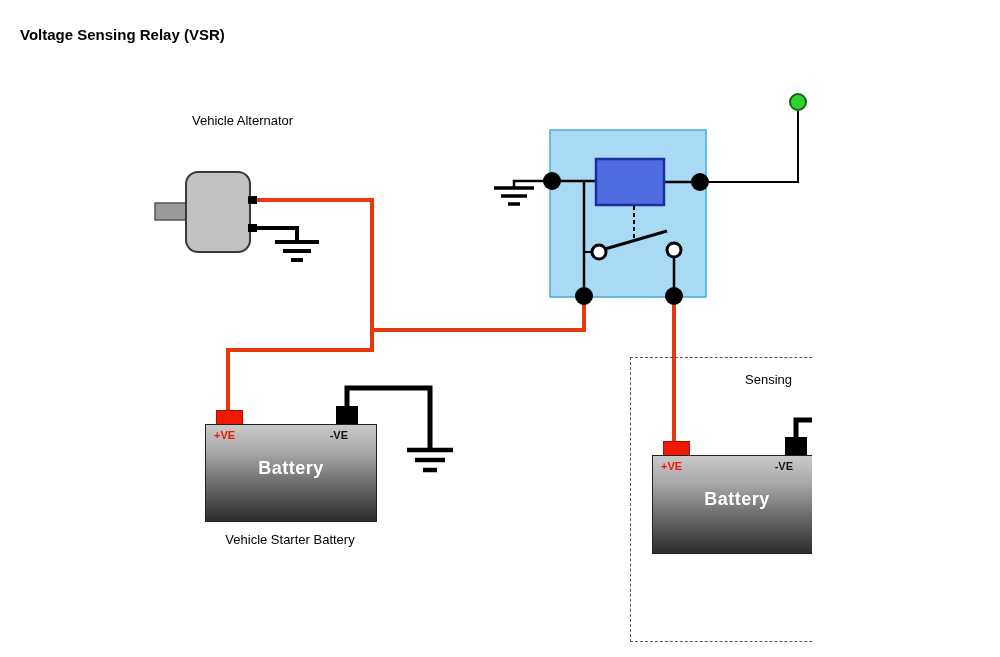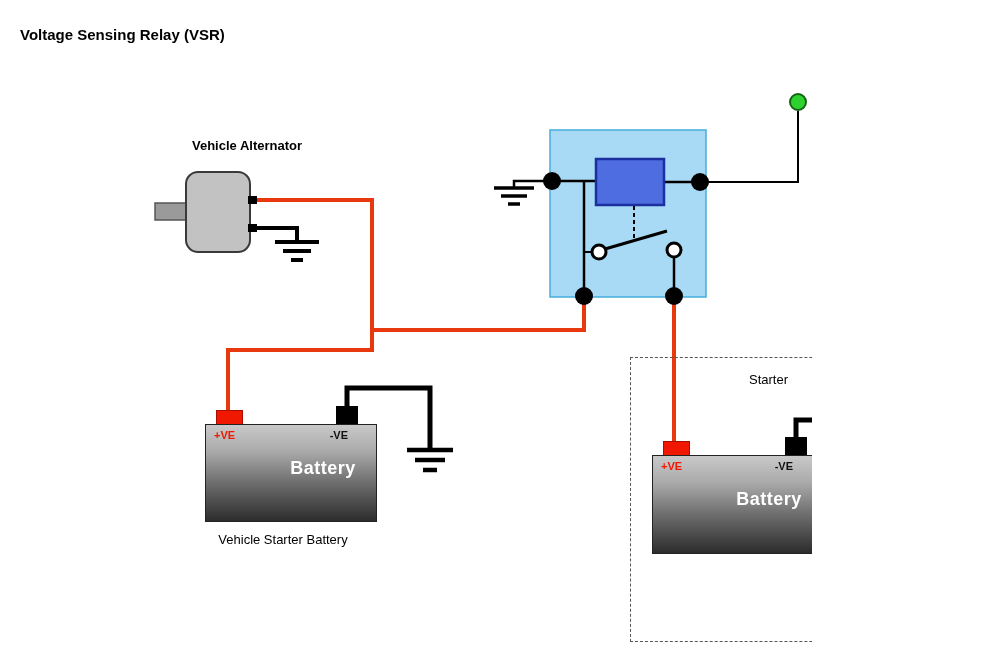--- a/index.html
+++ b/index.html
@@ -2,42 +2,42 @@
 <html><head>
 <meta charset="utf-8">
 <style>
   html,body{margin:0;padding:0;background:#fff;}
   .stage{position:relative;width:812px;height:657px;background:#fff;overflow:hidden;
          font-family:"Liberation Sans",sans-serif;color:#000;}
   .stage svg{position:absolute;left:0;top:0;}
   .abs{position:absolute;}
   .title{left:20px;top:26px;font-size:15px;font-weight:bold;}
   .lbl{font-size:13px;line-height:1.35;}
-  .lbl-alternator{left:192px;top:137px;font-weight:bold;}
+  .lbl-alternator{left:192px;top:112px;}
   .lbl-relay{left:555px;top:92px;width:112px;}
   .lbl-dashboard{left:820px;top:87px;width:124px;}
   .caravan-box{left:630px;top:357px;width:275px;height:283px;border:1.5px dashed #555;}
   .lbl-caravan{position:absolute;left:0;top:14px;width:100%;text-align:center;font-size:13px;}
   .battery{position:absolute;border:1px solid #222;
            background:linear-gradient(180deg,#c9c9c9 0%,#a9a9a9 28%,#6e6e6e 60%,#2c2c2c 100%);}
   .battery .bt-plus{position:absolute;left:8px;top:4px;font-size:11px;font-weight:bold;color:#f01800;text-align:right;}
   .battery .bt-minus{position:absolute;right:28px;top:4px;font-size:11px;font-weight:bold;color:#111;}
   .battery .bt-name{position:absolute;left:0;top:34%;width:100%;text-align:center;
-                    color:#fff;font-weight:bold;font-size:18px;letter-spacing:.5px;margin-left:32px;}
+                    color:#fff;font-weight:bold;font-size:18px;letter-spacing:.5px;}
   .batt1{left:205px;top:424px;width:170px;height:96px;}
   .batt2{left:652px;top:455px;width:168px;height:97px;}
   .term{position:absolute;}
   .term-red{background:#f01800;border:1px solid #a80f00;}
   .term-black{background:#000;}
   .t1r{left:216px;top:410px;width:25px;height:15px;}
   .t1b{left:336px;top:406px;width:22px;height:18px;}
   .t2r{left:663px;top:441px;width:25px;height:15px;}
   .t2b{left:785px;top:437px;width:22px;height:18px;}
   .caption{font-size:13px;text-align:center;}
-  .cap1{left:198px;top:532px;width:170px;}
+  .cap1{left:205px;top:532px;width:170px;}
   .cap2{left:630px;top:573px;width:240px;}
 </style>
 </head>
 <body>
 
 <div class="stage">
 
   <svg width="1000" height="657" viewBox="0 0 1000 657">
 
     <rect x="550" y="130" width="156" height="167" stroke="#45aede" stroke-width="1.5" fill="#a8daf5"></rect>
@@ -114,21 +114,21 @@
         <line x1="865" y1="480" x2="895" y2="480"></line>
         <line x1="873" y1="490" x2="887" y2="490"></line>
       </g>
     </g>
   </svg>
 
   <div class="abs title">Voltage Sensing Relay (VSR)</div>
   <div class="abs lbl lbl-alternator">Vehicle Alternator</div>
 
   <div class="abs caravan-box">
-    <div class="lbl-caravan">Starter</div>
+    <div class="lbl-caravan">Sensing</div>
   </div>
 
   <div class="term term-red t1r"></div>
   <div class="term term-black t1b"></div>
   <div class="battery batt1">
     <span class="bt-plus">+VE</span>
     <span class="bt-minus">-VE</span>
     <div class="bt-name">Battery</div>
   </div>
   <div class="abs caption cap1">Vehicle Starter Battery</div>

